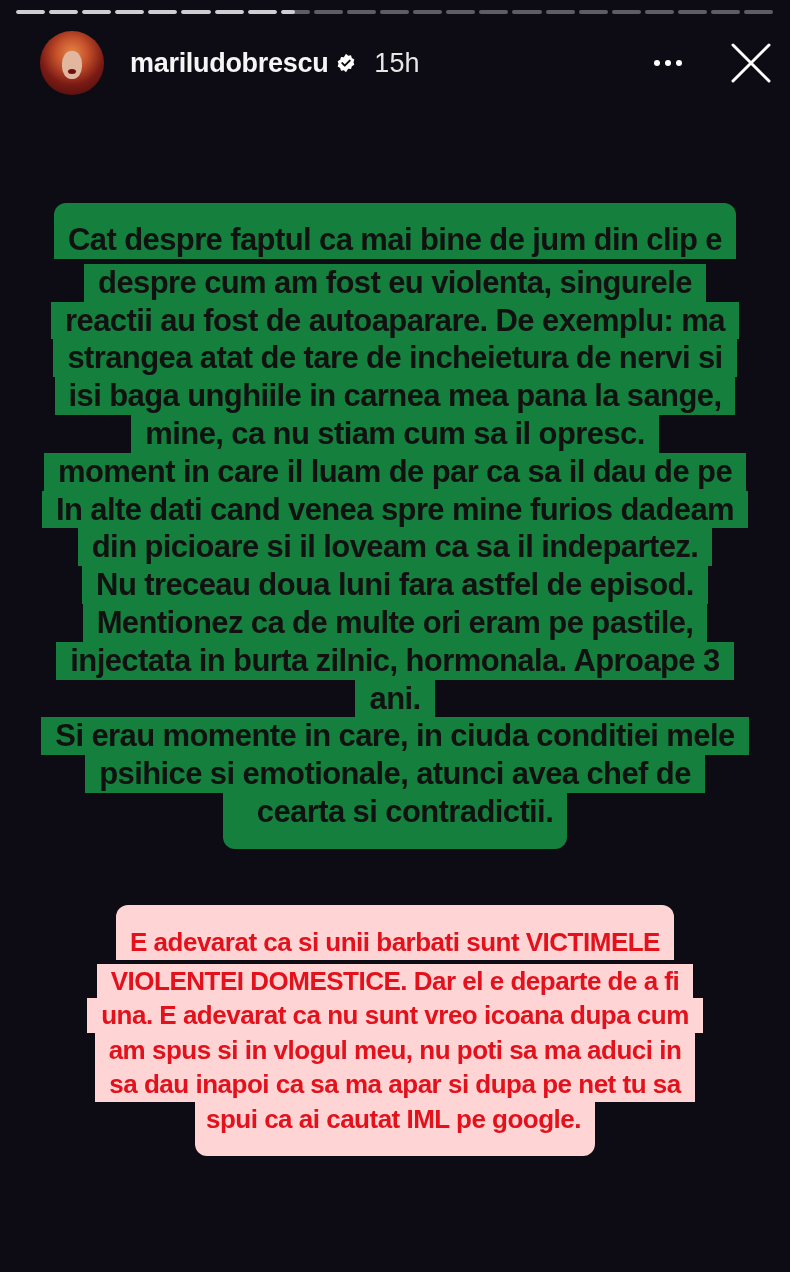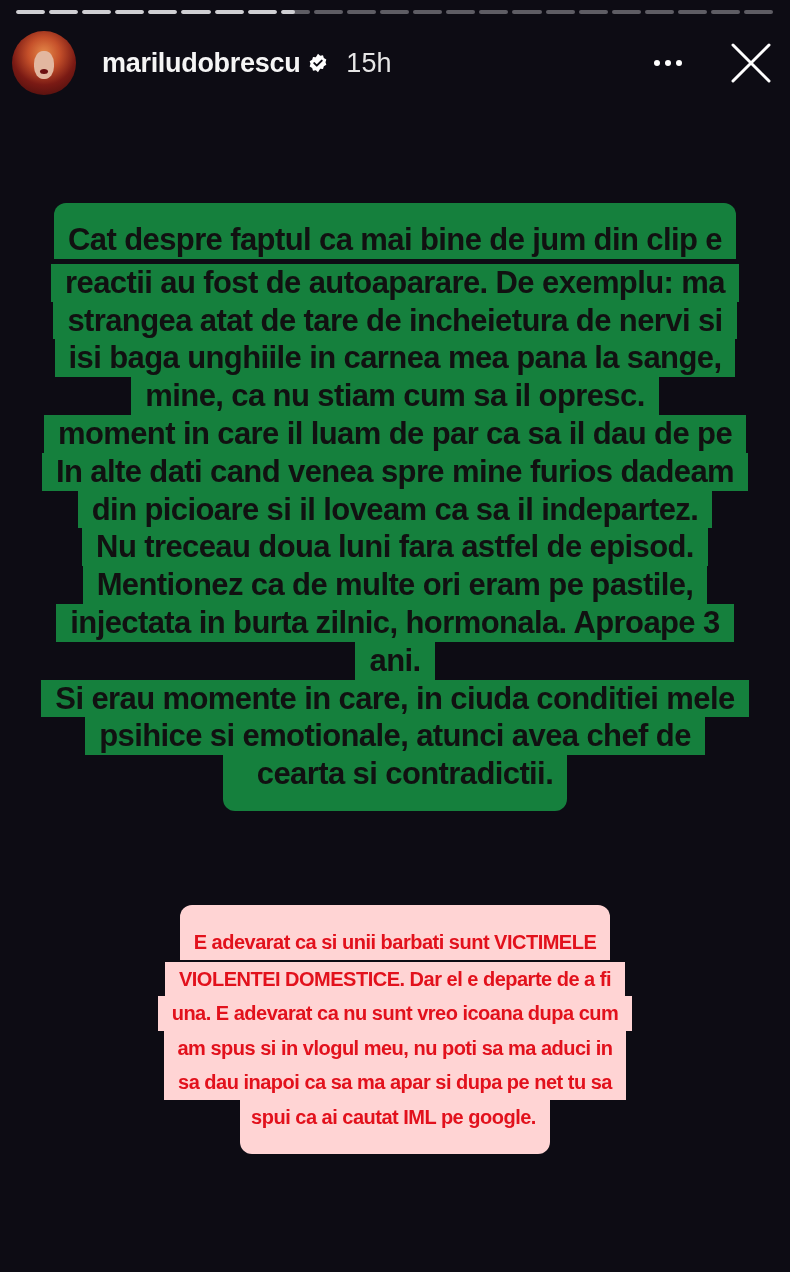--- a/index.html
+++ b/index.html
@@ -11,21 +11,21 @@
   }
   .progress {
     position:absolute; top:10px; left:16px; right:17px; height:5px;
     display:flex; gap:4px;
   }
   .seg {
     flex:1; height:4px; border-radius:2px; background:#5e5d64; position:relative; overflow:hidden;
   }
   .seg .fill { position:absolute; left:0; top:0; bottom:0; background:#cfcfd3; border-radius:2px; }
   .header {
-    position:absolute; top:30px; left:12px; right:18px; height:66px;
+    position:absolute; top:30px; left:40px; right:18px; height:66px;
     display:flex; align-items:center;
   }
   .avatar {
     width:64px; height:64px; border-radius:50%;
     background: radial-gradient(circle at 50% 35%, #e58a4a 0%, #c5502a 30%, #7a1a14 60%, #3a0a0a 100%);
     position:relative; overflow:hidden; flex:none;
   }
   .avatar .face {
     position:absolute; left:22px; top:20px; width:20px; height:28px; border-radius:45%;
     background:#e2b7a0;
@@ -57,21 +57,21 @@
     display:inline-block; padding:0 14px; font-weight:bold;
   }
   .white { top:203px; }
   .white .line { height:37.8px; line-height:37.8px; }
   .white .line > span { background:#15803d; color:#111111; font-size:31px; letter-spacing:-0.6px; }
   .white .line:first-child > span { padding-top:18px; border-radius:12px 12px 0 0; }
   .white .line:last-child > span { padding-bottom:18px; border-radius:0 0 12px 12px;padding-left:34px; }
   .white .line:first-child { height:auto; }
   .pink { top:905px; }
   .pink .line { height:34.5px; line-height:34.5px; }
-  .pink .line > span { background:#ffd4d4; color:#e2111c; font-size:20px; letter-spacing:-0.5px; }
+  .pink .line > span { background:#ffd4d4; color:#e2111c; font-size:26px; letter-spacing:-0.5px; }
   .pink .line:first-child { height:auto; }
   .pink .line:first-child > span { padding-top:20px; border-radius:12px 12px 0 0; }
   .pink .line:last-child > span { padding-bottom:20px; border-radius:0 0 12px 12px;padding-left:11px; }
 </style>
 </head>
 <body>
 
 <div class="progress" id="progress">
     <div class="seg">
       <div class="fill" style="width: 100%;"></div>
@@ -161,20 +161,21 @@
     <span></span>
     <span></span>
   </div>
   <svg class="close" viewBox="0 0 42 42">
     <path d="M3 3 L39 39 M39 3 L3 39" stroke="#ffffff" stroke-width="3" stroke-linecap="round"></path>
   </svg>
 </div>
 
 <div class="block white" id="white-block">
     <div class="line"><span>Cat despre faptul ca mai bine de jum din clip e</span></div>
+    <div class="line"><span>despre cum am fost eu violenta, singurele</span></div>
     <div class="line"><span>reactii au fost de autoaparare. De exemplu: ma</span></div>
     <div class="line"><span>strangea atat de tare de incheietura de nervi si</span></div>
     <div class="line"><span>isi baga unghiile in carnea mea pana la sange,</span></div>
     <div class="line"><span>mine, ca nu stiam cum sa il opresc.</span></div>
     <div class="line"><span>moment in care il luam de par ca sa il dau de pe</span></div>
     <div class="line"><span>In alte dati cand venea spre mine furios dadeam</span></div>
     <div class="line"><span>din picioare si il loveam ca sa il indepartez.</span></div>
     <div class="line"><span>Nu treceau doua luni fara astfel de episod.</span></div>
     <div class="line"><span>Mentionez ca de multe ori eram pe pastile,</span></div>
     <div class="line"><span>injectata in burta zilnic, hormonala. Aproape 3</span></div>

